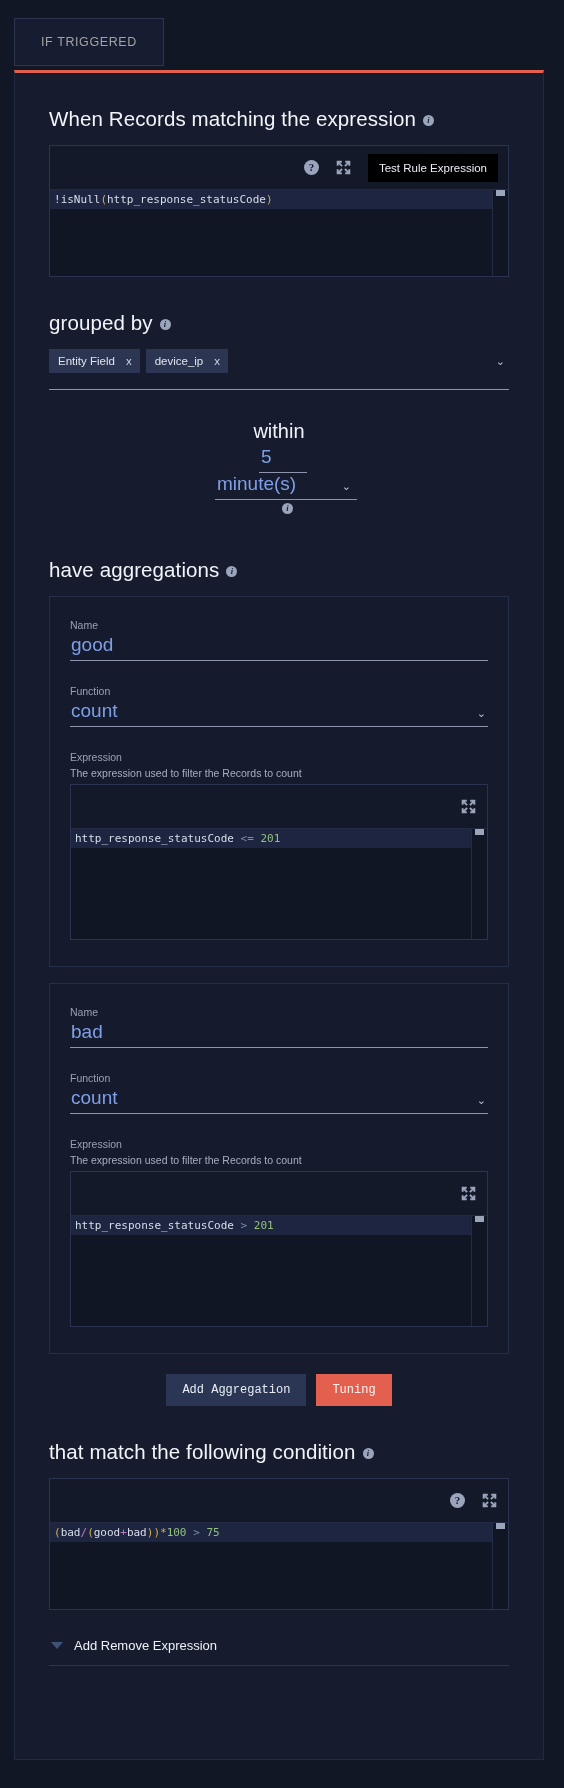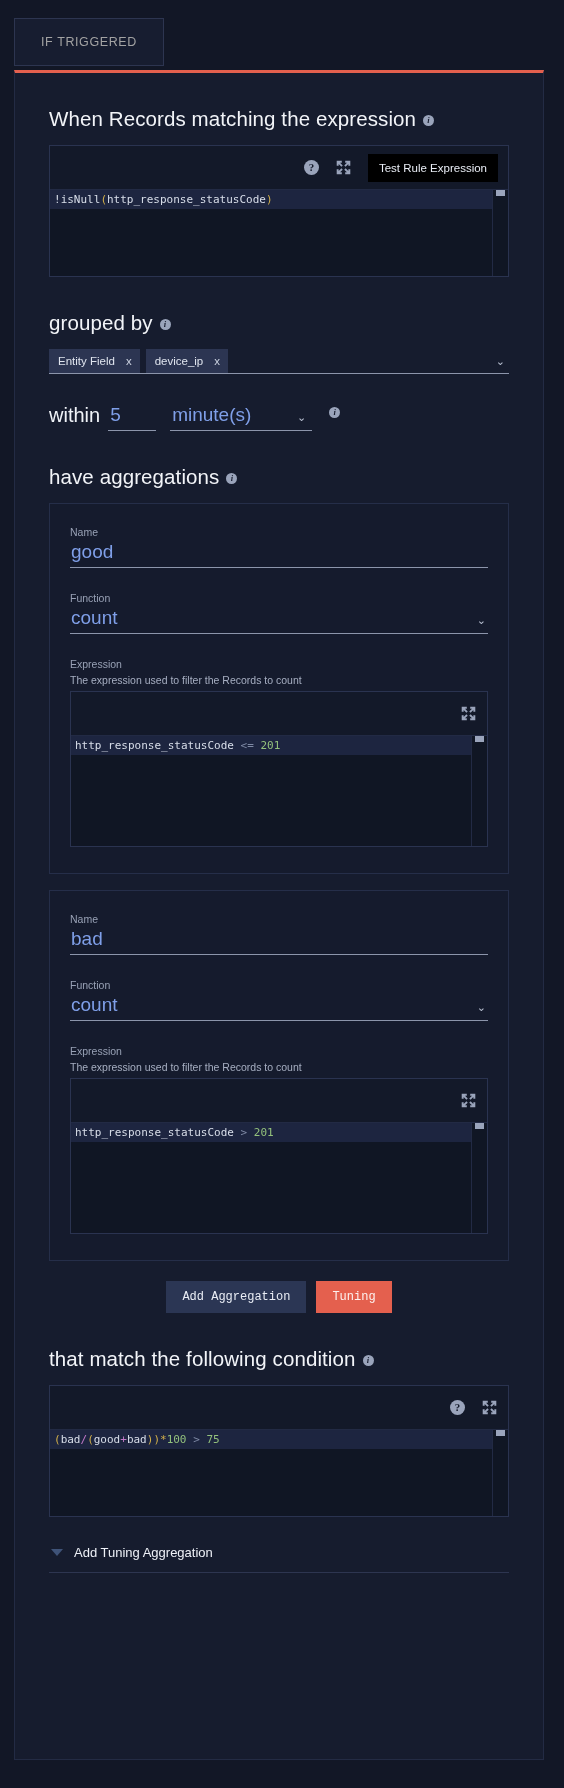--- a/index.html
+++ b/index.html
@@ -129,43 +129,44 @@
   .tk-paren { color: #d3b04a; }
   .tk-id    { color: #d8dee9; }
   .tk-punct { color: #c178c7; }
   .tk-fn    { color: #d8dee9; }
 
   
   .chips-row {
     display: flex;
     align-items: center;
     border-bottom: 1px solid #8c95ab;
-    padding: 0 0 0 0;
+    padding: 0 0 16px 0;
     margin-bottom: 6px;
   }
   .chip {
     background: #2c3busy;
     background: #2c3552;
     color: #dfe4ee;
     font-size: 11.5px;
     padding: 6px 8px 6px 9px;
     margin-right: 6px;
     display: inline-flex;
     align-items: center;
     gap: 11px;
   }
   .chip .x { color: #cdd4e2; font-size: 11.5px; cursor: pointer; font-weight: 400; }
   .chips-caret { margin-left: auto; color: #b9c1d2; font-size: 11px; padding-right: 4px; }
 
   
   .within-row {
     display: flex;
-    align-items: flex-start;
+    align-items: center;
     gap: 0;
     margin: 30px 0 0 0;
+    flex-direction: column;
   }
   .within-label { color: #f0f3f8; font-size: 20px; padding-bottom: 3px; }
   .num-field {
     color: #7f9fe8;
     font-size: 19px;
     border-bottom: 1px solid #8c95ab;
     width: 48px;
     margin-left: 8px;
     padding: 0 0 4px 2px;
   }
@@ -393,20 +394,20 @@
         <div class="code-area">
           <div class="code-line"><span class="tk-paren">(</span><span class="tk-id">bad</span><span class="tk-punct">/</span><span class="tk-paren">(</span><span class="tk-id">good</span><span class="tk-punct">+</span><span class="tk-id">bad</span><span class="tk-paren">)</span><span class="tk-paren">)</span><span class="tk-paren">*</span><span class="tk-num">100</span> <span class="tk-op">&gt;</span> <span class="tk-num">75</span></div>
           <div class="scroll-gutter">
               <div class="scroll-thumb"></div>
             </div>
         </div>
       </div>
 
       <div class="tuning-row">
         <span class="tri-down"></span>
-        <span class="tuning-label">Add Tuning Aggregation</span>
+        <span class="tuning-label">Add Remove Expression</span>
       </div>
 
       <div class="foot-space"></div>
 
     </div>
   </div>
 </div>
 
 </body></html>

